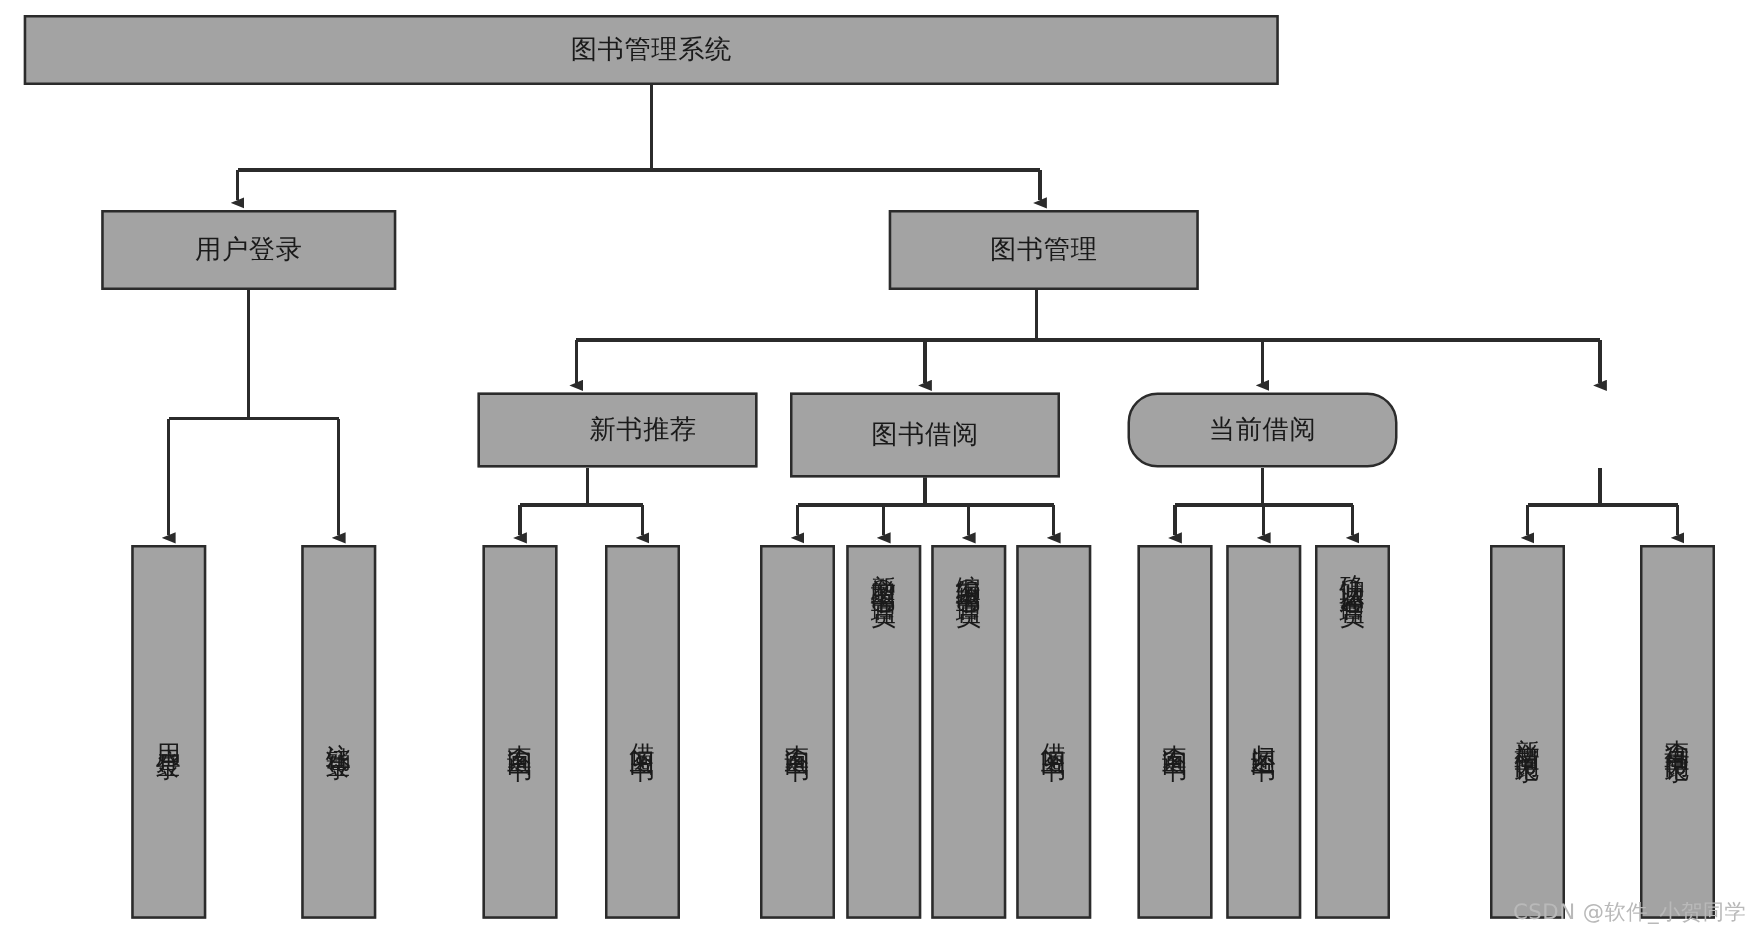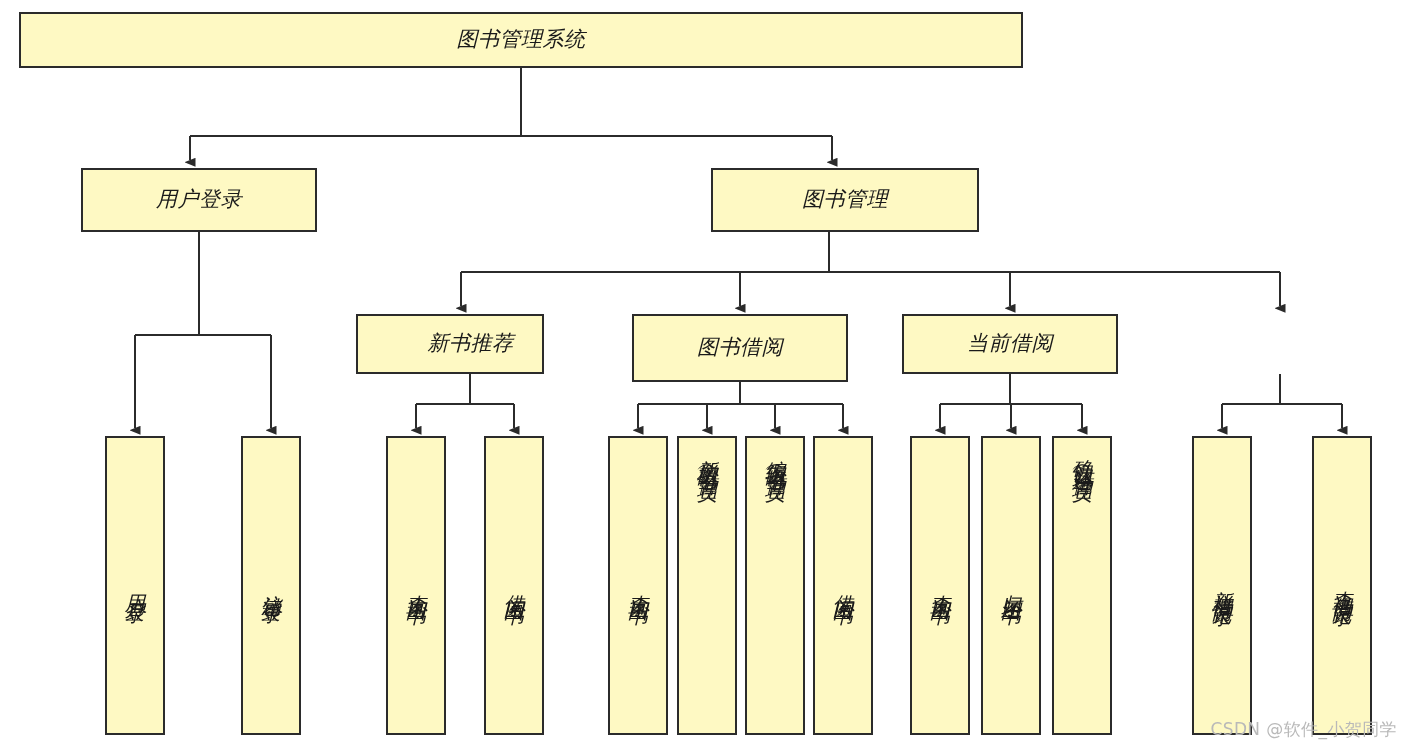--- a/index.html
+++ b/index.html
@@ -21,26 +21,25 @@
     height: 747px;
   }
   #edge-layer {
     position: absolute;
     left: 0; top: 0;
     width: 1405px; height: 747px;
     pointer-events: none;
   }
   .node {
     position: absolute;
-    background: #fef9c3;
+    background: #a3a3a3;
     border: 2px solid #2b2b2b;
     display: flex;
     align-items: center;
     justify-content: center;
-    font-style: italic;
   }
   .node-label {
     font-size: 21px;
     line-height: 1.12;
     letter-spacing: 0.5px;
     color: #1a1a1a;
     white-space: nowrap;
   }
   
   .node.h .node-label {
@@ -132,31 +131,31 @@
     </g>
   </svg>
 
   <div class="node h" style="left: 19px; top: 12px; width: 1004px; height: 56px;">
     <span class="node-label">图书管理系统</span>
   </div>
 
   <div class="node h" style="left: 81px; top: 168px; width: 236px; height: 64px;">
     <span class="node-label">用户登录</span>
   </div>
-  <div class="node h" style="left: 711px; top: 168px; width: 268px; height: 64px;">
+  <div class="node h" style="left: 711px; top: 168px; width: 248px; height: 64px;">
     <span class="node-label">图书管理</span>
   </div>
 
-  <div class="node h" style="left: 356px; top: 314px; width: 188px; height: 60px; padding-left: 41px;">
+  <div class="node h" style="left: 382px; top: 314px; width: 224px; height: 60px; padding-left: 41px;">
     <span class="node-label">新书推荐</span>
   </div>
   <div class="node h" style="left: 632px; top: 314px; width: 216px; height: 68px;">
     <span class="node-label">图书借阅</span>
   </div>
-  <div class="node h" style="left: 902px; top: 314px; width: 216px; height: 60px;">
+  <div class="node h" style="left: 902px; top: 314px; width: 216px; height: 60px; border-radius: 24px;">
     <span class="node-label">当前借阅</span>
   </div>
 
   <div class="node v centered" style="left: 105px; top: 436px; width: 60px; height: 299px;">
     <span class="node-label">用户登录</span>
   </div>
   <div class="node v centered" style="left: 241px; top: 436px; width: 60px; height: 299px;">
     <span class="node-label">注销登录</span>
   </div>
   <div class="node v centered" style="left: 386px; top: 436px; width: 60px; height: 299px;">

